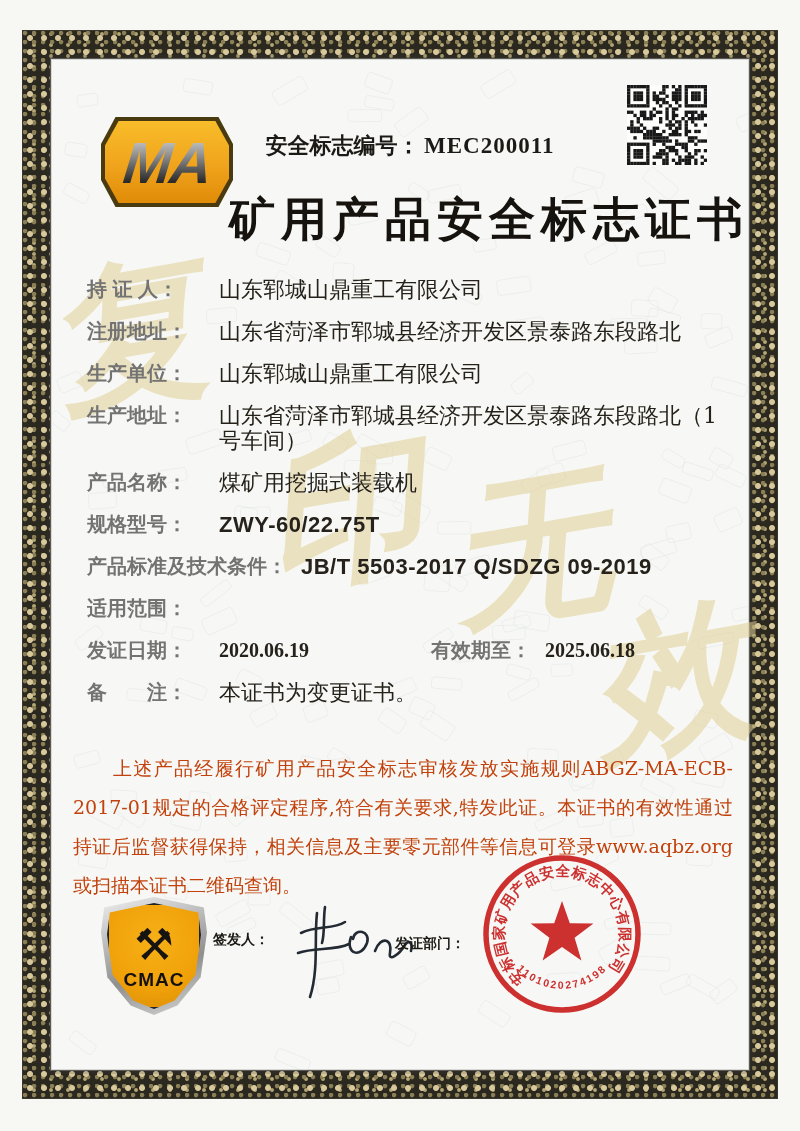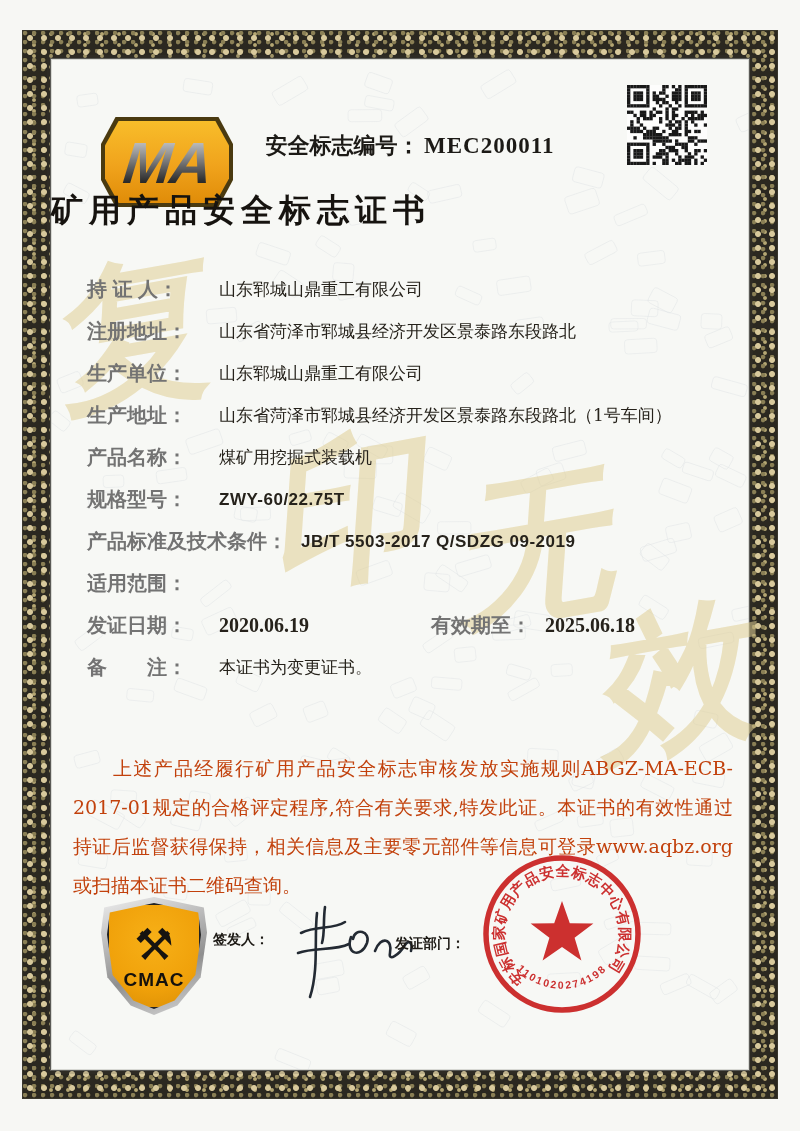--- a/index.html
+++ b/index.html
@@ -61,31 +61,31 @@
   }
   .cert-no-line {
     position:absolute; left:130px; right:110px; top:72px; text-align:center;
     white-space:nowrap; color:#1c1a16;
   }
   .cert-no-label { font-size:22px; font-weight:700;margin-top:12px; }
   .cert-no-value { font-size:23px; font-weight:700; font-family:"Liberation Serif","DejaVu Serif",serif; letter-spacing:1px; }
   .qr-box { position:absolute; left:576px; top:26px; width:80px; height:80px; background:#fdfdfc; }
   .qr-box svg { width:100%; height:100%; }
   .doc-title {
-    position:absolute; left:0; right:0; top:130px; text-align:left;
-    font-size:32px; font-weight:900; letter-spacing:6px; color:#16130f;
+    position:absolute; left:0; right:0; top:130px; text-align:right;
+    font-size:46px; font-weight:900; letter-spacing:6px; color:#16130f;
     font-family:"Liberation Sans","DejaVu Sans",sans-serif;
   }
 
   
   .fields { position:absolute; left:36px; right:16px; top:218px; }
   .row { display:flex; margin-bottom:17px; line-height:25px; }
   .lbl { flex:0 0 132px; font-size:20px; font-weight:700; color:#737373; white-space:nowrap; }
   .lbl-auto { flex:0 0 auto; margin-right:14px; }
-  .val { flex:1; font-size:17px; color:#26221b; font-family:"DejaVu Serif","Liberation Serif",serif; }
+  .val { flex:1; font-size:22px; color:#26221b; font-family:"DejaVu Serif","Liberation Serif",serif; }
   .val-latin { font-family:"Liberation Sans","DejaVu Sans",sans-serif; font-weight:700; letter-spacing:.5px; }
   .val-date { font-family:"Liberation Serif","DejaVu Serif",serif; font-weight:700; font-size:20px; }
   .val-fixed { flex:0 0 212px; }
 
   
   .statement {
     position:absolute; left:22px; right:16px; top:690px;
     font-size:19px; line-height:2.05; text-align:justify; text-indent:2.1em;
     color:#c2410c; font-family:"DejaVu Serif","Liberation Serif",serif;
   }

